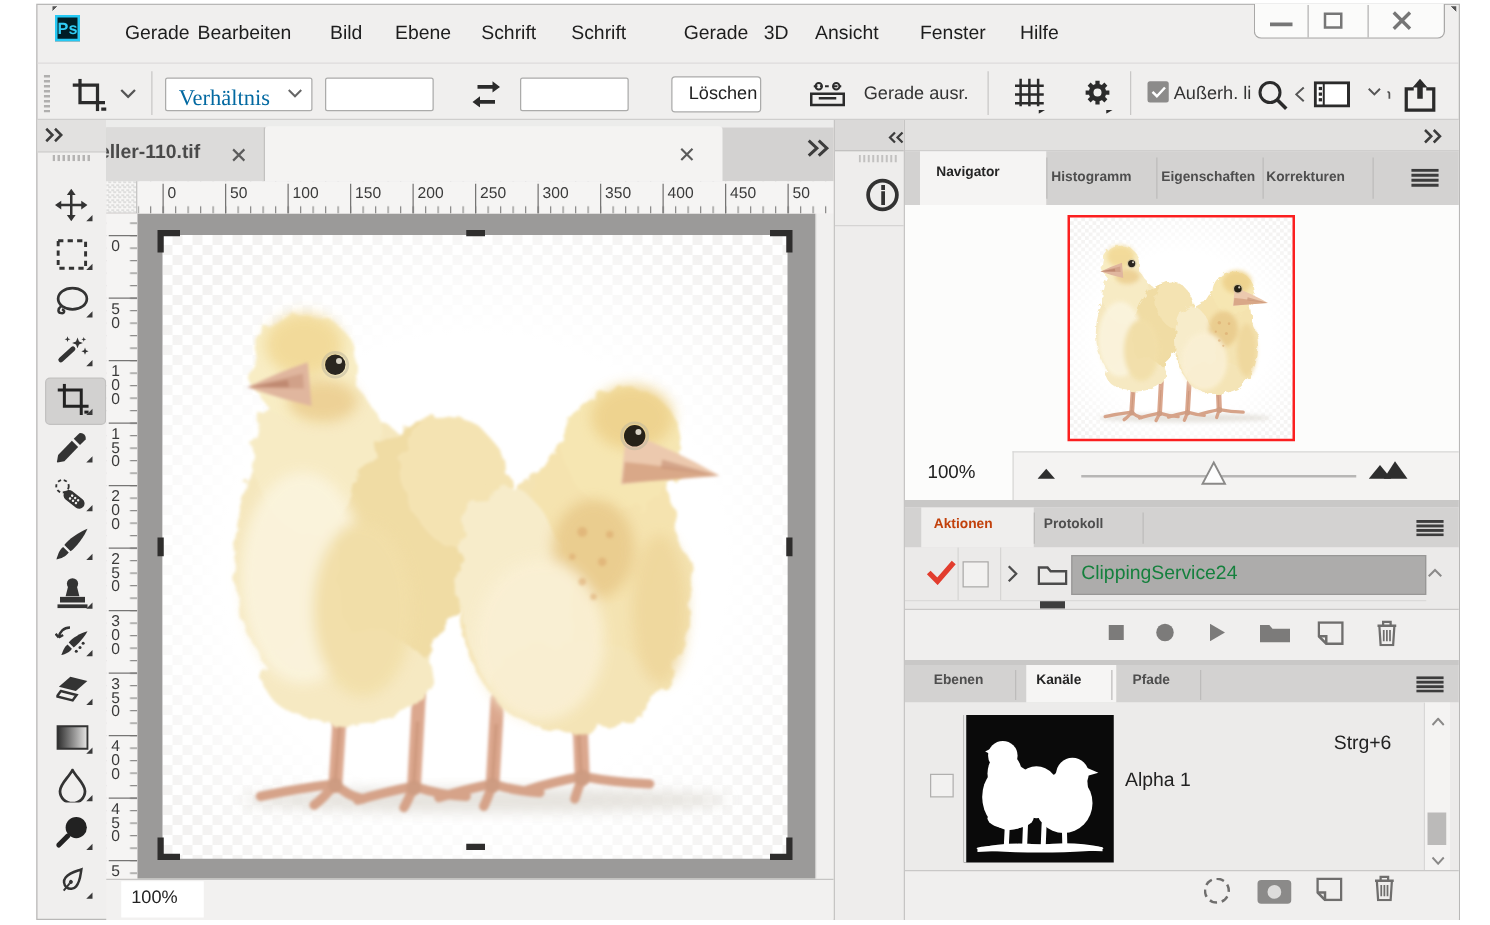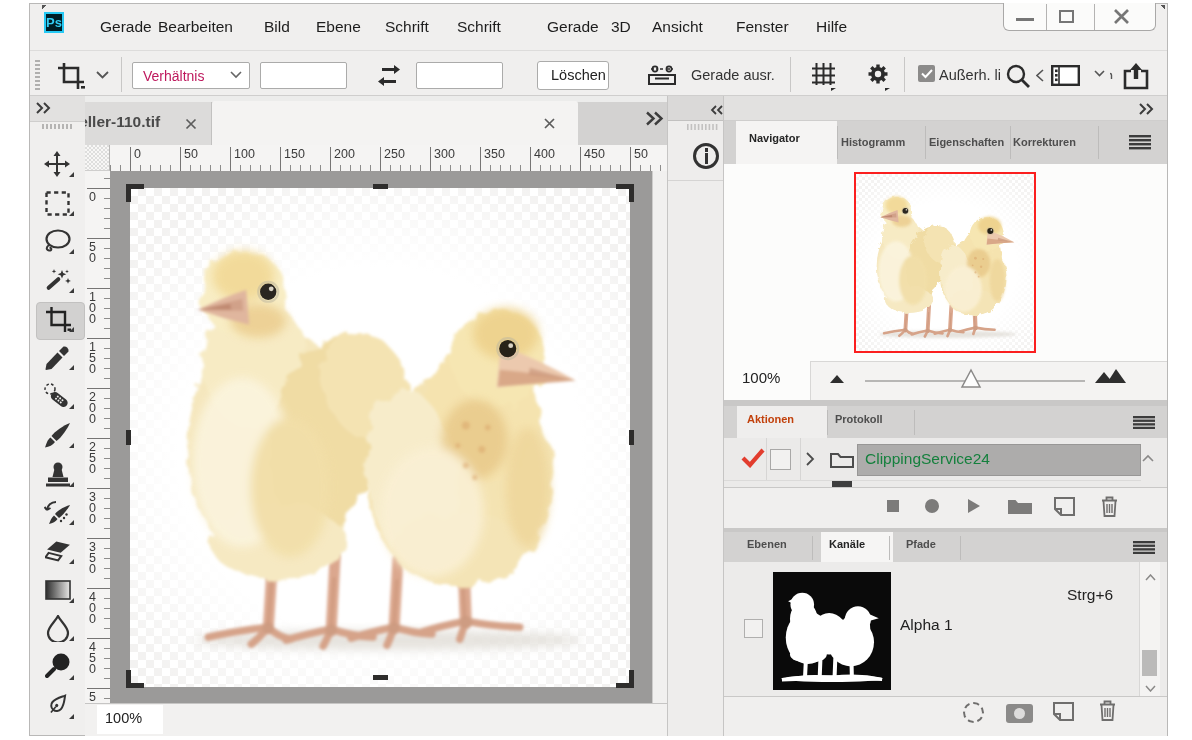--- a/index.html
+++ b/index.html
@@ -58,21 +58,21 @@
         <path d="M0 5 H20 V26"></path>
     </g>
       <rect x="23" y="23" width="4" height="2.6" fill="#2b2b2b"></rect>
   </svg>
   <svg class="abs" style="left:66px;top:20px;" width="13" height="8" viewBox="0 0 13 8">
       <path d="M1 1 L6.5 6.5 L12 1" stroke="#555" stroke-width="1.8" fill="none"></path>
     </svg>
   <div class="abs vline" style="left:91px;top:6px;height:35px;"></div>
 
   <div class="abs fld" style="left:102px;top:11px;width:118px;height:27px;"></div>
-  <span class="abs" style="left:113px;top:17px;font-size:14px;color:#be185d;">Verhältnis</span>
+  <span class="abs" style="left:113px;top:17px;font-size:18px;color:#0369a1;font-family:Liberation Serif, serif;">Verhältnis</span>
   <svg class="abs" style="left:200px;top:20px;" width="12" height="8" viewBox="0 0 12 8">
       <path d="M1 1 L6 6 L11 1" stroke="#666" stroke-width="1.6" fill="none"></path>
     </svg>
 
   <div class="abs fld" style="left:230px;top:11px;width:87px;height:27px;"></div>
 
   <svg class="abs" style="left:347px;top:13px;" width="24" height="22" viewBox="0 0 24 22">
     <g fill="#2b2b2b">
         <path d="M5 5 H17 V2 L23 6.5 L17 11 V8 H5 Z" transform="translate(0,-1)"></path>
         <path d="M19 13 H7 V10 L1 14.5 L7 19 V16 H19 Z" transform="translate(0,3)"></path>

